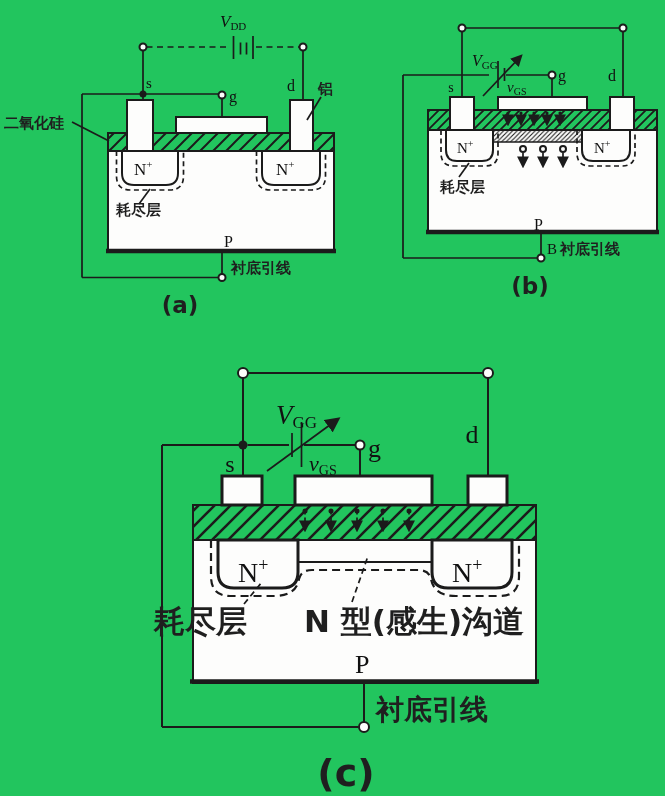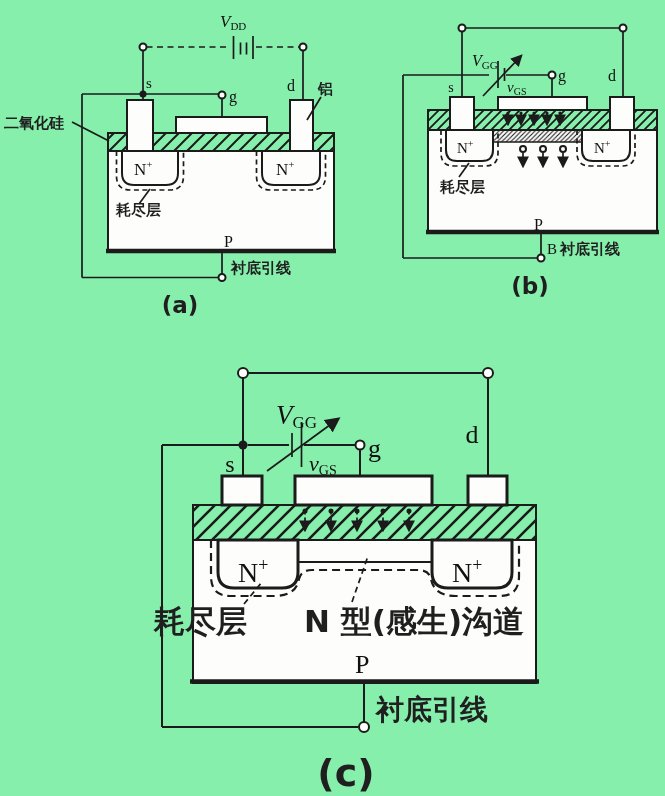--- a/index.html
+++ b/index.html
@@ -1,16 +1,16 @@
 <!DOCTYPE html>
 <html><head>
 <meta charset="utf-8">
 <style>
   html,body{margin:0;padding:0;background:#ffffff;}
-  #stage{position:relative;width:665px;height:796px;background:#86efac;overflow:hidden;}
+  #stage{position:relative;width:665px;height:796px;background:#22c55e;overflow:hidden;}
   svg{display:block;}
   .w{stroke:#1b1b1b;stroke-width:1.7;fill:none;stroke-linecap:butt;}
   .w2{stroke:#1b1b1b;stroke-width:2;fill:none;}
   .thick{stroke:#1b1b1b;stroke-width:4.5;fill:none;}
   .box{fill:#fdfdfc;stroke:#1b1b1b;stroke-width:2;}
   .box3{fill:#fdfdfc;stroke:#1b1b1b;stroke-width:3;}
   .open{fill:#fdfdfc;stroke:#1b1b1b;stroke-width:2;}
   .hatchrect{stroke:#1b1b1b;stroke-width:2;}
   .dsh{stroke:#1b1b1b;fill:none;stroke-dasharray:5 3.5;stroke-width:1.7;}
   .dshC{stroke:#1b1b1b;fill:none;stroke-dasharray:8 5;stroke-width:2.2;}

